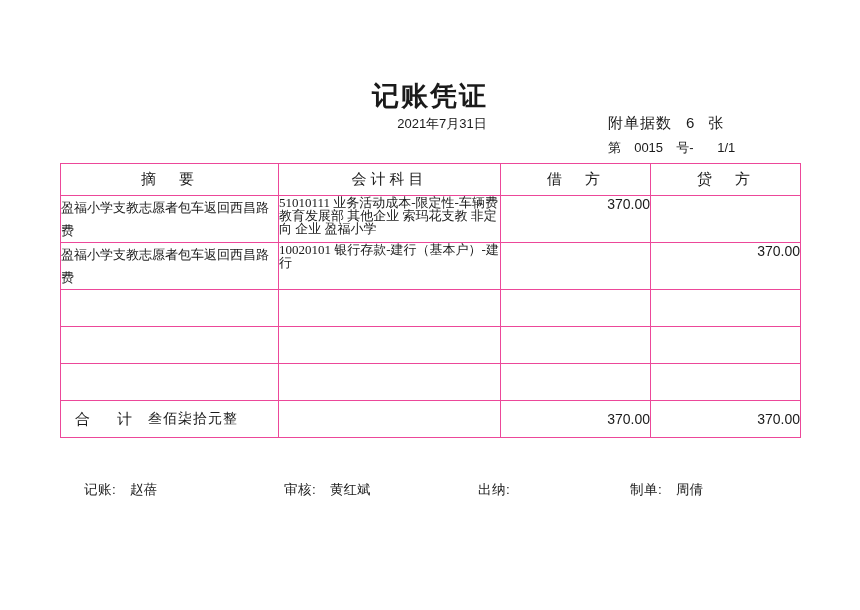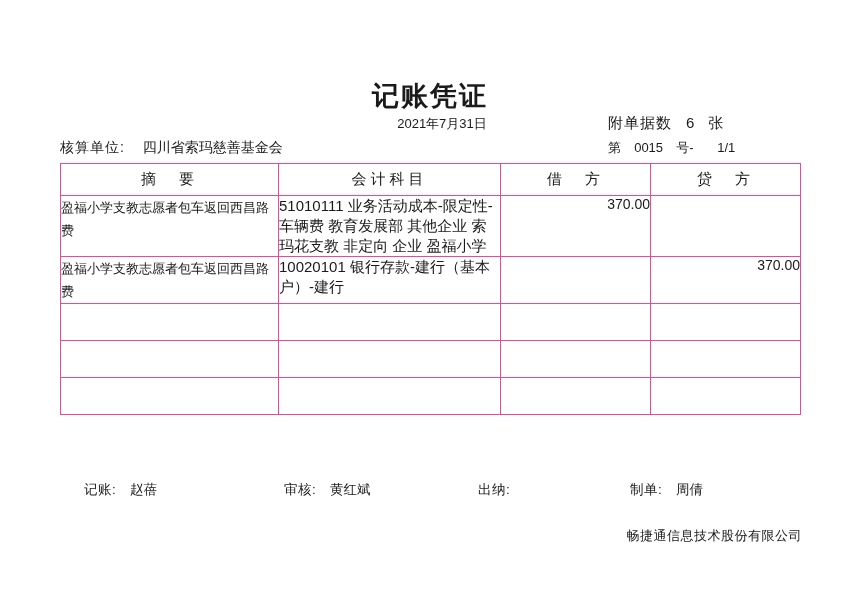--- a/index.html
+++ b/index.html
@@ -101,23 +101,24 @@
   .col-debit    { width: 150px; }
   .col-credit   { width: 150px; }
 
   .cell-abstract {
     padding: 6px 8px 4px 8px;
     font-size: 13px;
     line-height: 23px;
   }
   .cell-subject {
     padding: 6px 6px 4px 6px;
-    font-size: 15px;
-    line-height: 20px;
+    font-size: 13px;
+    line-height: 13px;
     word-break: break-all;
+    font-family: Liberation Serif, serif;
   }
   .cell-amount {
     padding: 6px 10px 4px 6px;
     font-size: 14px;
     text-align: right;
     font-family: "Liberation Sans", "DejaVu Sans", sans-serif;
   }
   .row-entry td { height: 46px; }
   .row-blank td { height: 36px; }
 
@@ -170,24 +171,20 @@
 
   <div class="doc-title">记账凭证</div>
   <div class="doc-date">2021年7月31日</div>
 
   <div class="attach-row">
     <span class="lbl">附单据数</span>
     <span class="num">6</span>
     <span class="unit">张</span>
   </div>
 
-  <div class="unit-row">
-    <span class="lbl">核算单位:</span>
-    <span class="val">四川省索玛慈善基金会</span>
-  </div>
 
   <div class="serial-row">
     <span>第</span>
     <span class="s-no">0015</span>
     <span>号-</span>
     <span class="page-no">1/1</span>
   </div>
 
   <table class="voucher-table">
     <colgroup>
@@ -228,20 +225,31 @@
         <td></td>
         <td></td>
         <td></td>
       </tr>
       <tr class="row-blank">
         <td></td>
         <td></td>
         <td></td>
         <td></td>
       </tr>
+      <tr class="row-total">
+        <td>
+          <div style="display:flex;align-items:center;height:36px;">
+            <span class="total-label">合　计</span>
+            <span class="total-words">叁佰柒拾元整</span>
+          </div>
+        </td>
+        <td></td>
+        <td class="total-amount">370.00</td>
+        <td class="total-amount">370.00</td>
+      </tr>
     </tbody>
   </table>
 
   <div class="sign-row">
     <div class="sign-item sign-1">
       <span class="lbl">记账:</span>
       <span class="val">赵蓓</span>
     </div>
     <div class="sign-item sign-2">
       <span class="lbl">审核:</span>
@@ -250,15 +258,14 @@
     <div class="sign-item sign-3">
       <span class="lbl">出纳:</span>
       <span class="val"></span>
     </div>
     <div class="sign-item sign-4">
       <span class="lbl">制单:</span>
       <span class="val">周倩</span>
     </div>
   </div>
 
-  <div class="vendor">畅捷通信息技术股份有限公司</div>
 
 </div>
 
 </body></html>

